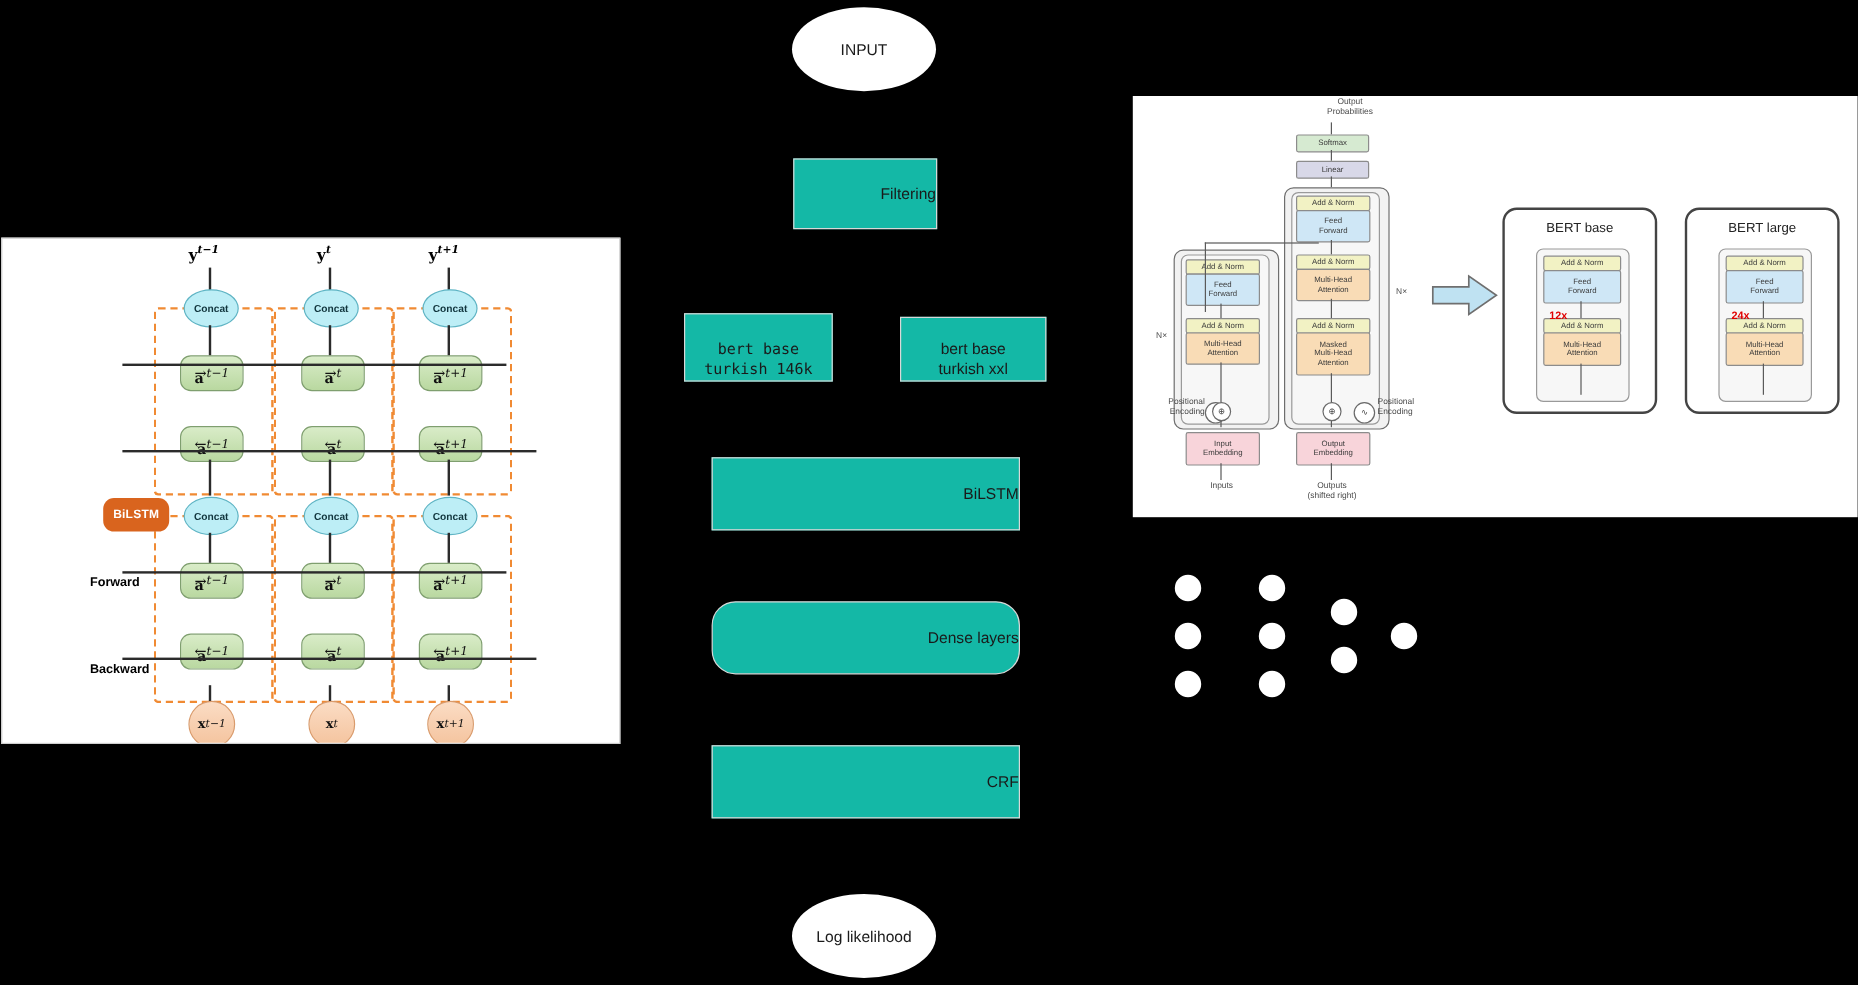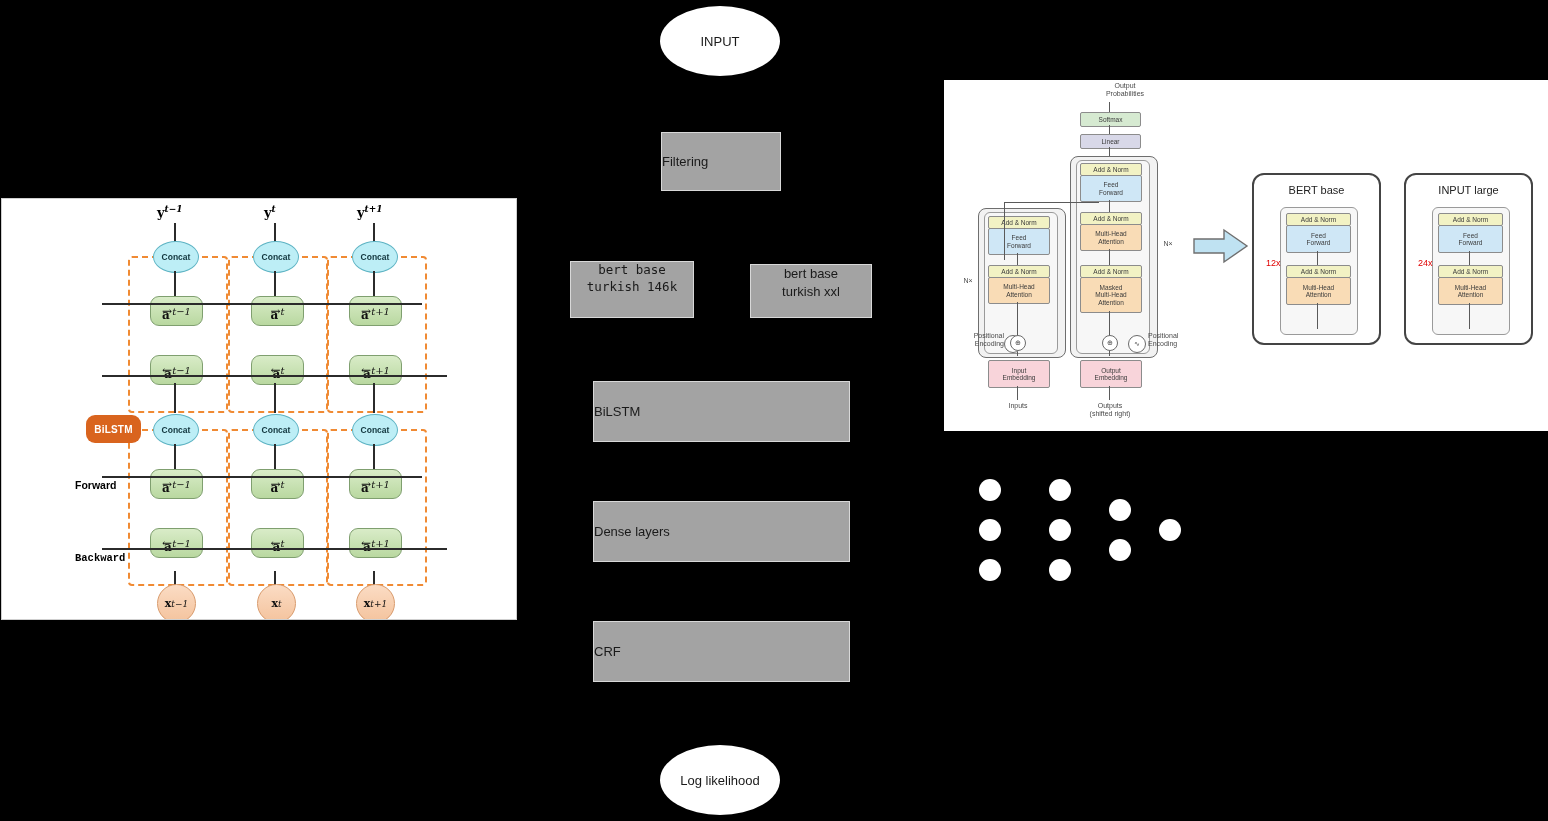--- a/index.html
+++ b/index.html
@@ -8,22 +8,22 @@
 
   .abs{position:absolute;}
 
   
   .node-ellipse{
     background:#ffffff;border-radius:50%;
     display:flex;align-items:center;justify-content:center;
     color:#1a1a1a;font-size:13px;
   }
   .node-box{
-    background:#a3a3a3;border:1px solid #d8d8d8;
-    display:flex;align-items:center;justify-content:flex-start;
+    background:#14b8a6;border:1px solid #d8d8d8;
+    display:flex;align-items:center;justify-content:flex-end;
     text-align:center;color:#1a1a1a;font-size:13px;line-height:1.35;
   }
   .mono{font-family:"DejaVu Sans Mono","Liberation Mono",monospace;font-size:12.5px;}
 
   
   .panel{background:#ffffff;overflow:hidden;}
   .bilstm-panel{border:1px solid #cfcfcf;}
 
   .cell-green{
     position:absolute;border:1px solid #7f9f6f;border-radius:9px;
@@ -67,21 +67,21 @@
   .t-attn{background:#f9dcb6;}
   .t-emb{background:#f8d4da;}
   .t-soft{background:#d6ead1;}
   .t-lin{background:#d8d8e8;}
   .t-stack{position:absolute;border:1px solid #6e6e6e;border-radius:8px;background:#f2f2f2;}
   .t-inner{position:absolute;border:1px solid #9a9a9a;border-radius:6px;background:#f7f7f7;}
   .t-txt{position:absolute;font-size:7px;color:#4a4a4a;line-height:1.2;text-align:center;}
   .t-line{position:absolute;background:#5a5a5a;}
   .bert-card{position:absolute;border:2px solid #444;border-radius:12px;background:#fff;}
   .bert-title{position:absolute;font-size:11px;color:#222;text-align:center;}
-  .bert-x{position:absolute;font-size:9px;font-weight:normal;color:#e00000;}
+  .bert-x{position:absolute;font-size:9px;font-weight:bold;color:#e00000;margin-left:25px;}
   .circ-op{position:absolute;border:1px solid #6a6a6a;border-radius:50%;background:#fff;
            display:flex;align-items:center;justify-content:center;font-size:7px;color:#444;}
 
   
   .dot{position:absolute;background:#fff;border-radius:50%;}
 </style>
 </head>
 <body>
 
 <div class="abs panel bilstm-panel" style="left:1px;top:198px;width:514px;height:420px;">
@@ -193,21 +193,21 @@
       <i style="font-size:10px;">t+1</i>
   </div>
 
   <div class="ln" style="left:100px;top:277px;width:320px;height:1.5px;"></div>
   <div class="ln" style="left:100px;top:349px;width:345px;height:1.5px;"></div>
   <div class="ln" style="left:172px;top:245px;width:1.5px;height:25px;"></div>
   <div class="ln" style="left:272px;top:245px;width:1.5px;height:25px;"></div>
   <div class="ln" style="left:371px;top:245px;width:1.5px;height:25px;"></div>
 
   <div class="dirlabel" style="left:73px;top:280px;"><span>Forward</span></div>
-  <div class="dirlabel" style="left:73px;top:353px;font-family:Liberation Mono, monospace;"><span>Backward</span></div>
+  <div class="dirlabel" style="left:73px;top:353px;"><span>Backward</span></div>
 
   <div class="ln" style="left:172px;top:372px;width:1.5px;height:16px;"></div>
   <div class="ln" style="left:272px;top:372px;width:1.5px;height:16px;"></div>
   <div class="ln" style="left:371px;top:372px;width:1.5px;height:16px;"></div>
 
   <div class="xnode" style="left:155px;top:385px;width:37px;height:37px;">
     <span style="font-weight:bold;">x</span>
       <i style="font-size:9px;">t−1</i>
   </div>
   <div class="xnode" style="left:255px;top:385px;width:37px;height:37px;">
@@ -235,21 +235,21 @@
 
 <div class="abs node-box" style="left:750px;top:264px;width:120px;height:52px;flex-direction:column;">
   <span>bert base</span>
   <span>turkish xxl</span>
 </div>
 
 <div class="abs node-box" style="left:593px;top:381px;width:255px;height:59px;">
   <span>BiLSTM</span>
 </div>
 
-<div class="abs node-box" style="left:593px;top:501px;width:255px;height:59px;">
+<div class="abs node-box" style="left:593px;top:501px;width:255px;height:59px;border-radius:20px;">
   <span>Dense layers</span>
 </div>
 
 <div class="abs node-box" style="left:593px;top:621px;width:255px;height:59px;">
   <span>CRF</span>
 </div>
 
 <div class="abs node-ellipse" style="left:660px;top:745px;width:120px;height:70px;">
   <span>Log likelihood</span>
 </div>
@@ -378,21 +378,21 @@
       </div>
     <div class="tbox t-attn" style="left:32px;top:102px;width:63px;height:26px;flex-direction:column;">
       <span>Multi-Head</span>
         <span>Attention</span>
     </div>
     <div class="t-line" style="left:63px;top:128px;width:1px;height:26px;"></div>
     <div class="bert-x" style="left:12px;top:83px;color:#e00000;"><span>12x</span></div>
   </div>
 
   <div class="bert-card" style="left:460px;top:93px;width:125px;height:168px;">
-    <div class="bert-title" style="left:0;top:9px;width:125px;"><span>INPUT large</span></div>
+    <div class="bert-title" style="left:0;top:9px;width:125px;"><span>BERT large</span></div>
     <div class="t-inner" style="left:26px;top:32px;width:76px;height:126px;"></div>
     <div class="tbox t-addnorm" style="left:32px;top:38px;width:63px;height:11px;">
         <span>Add &amp; Norm</span>
       </div>
     <div class="tbox t-ff" style="left:32px;top:50px;width:63px;height:26px;flex-direction:column;">
       <span>Feed</span>
         <span>Forward</span>
     </div>
     <div class="t-line" style="left:63px;top:76px;width:1px;height:14px;"></div>
     <div class="tbox t-addnorm" style="left:32px;top:90px;width:63px;height:11px;">

